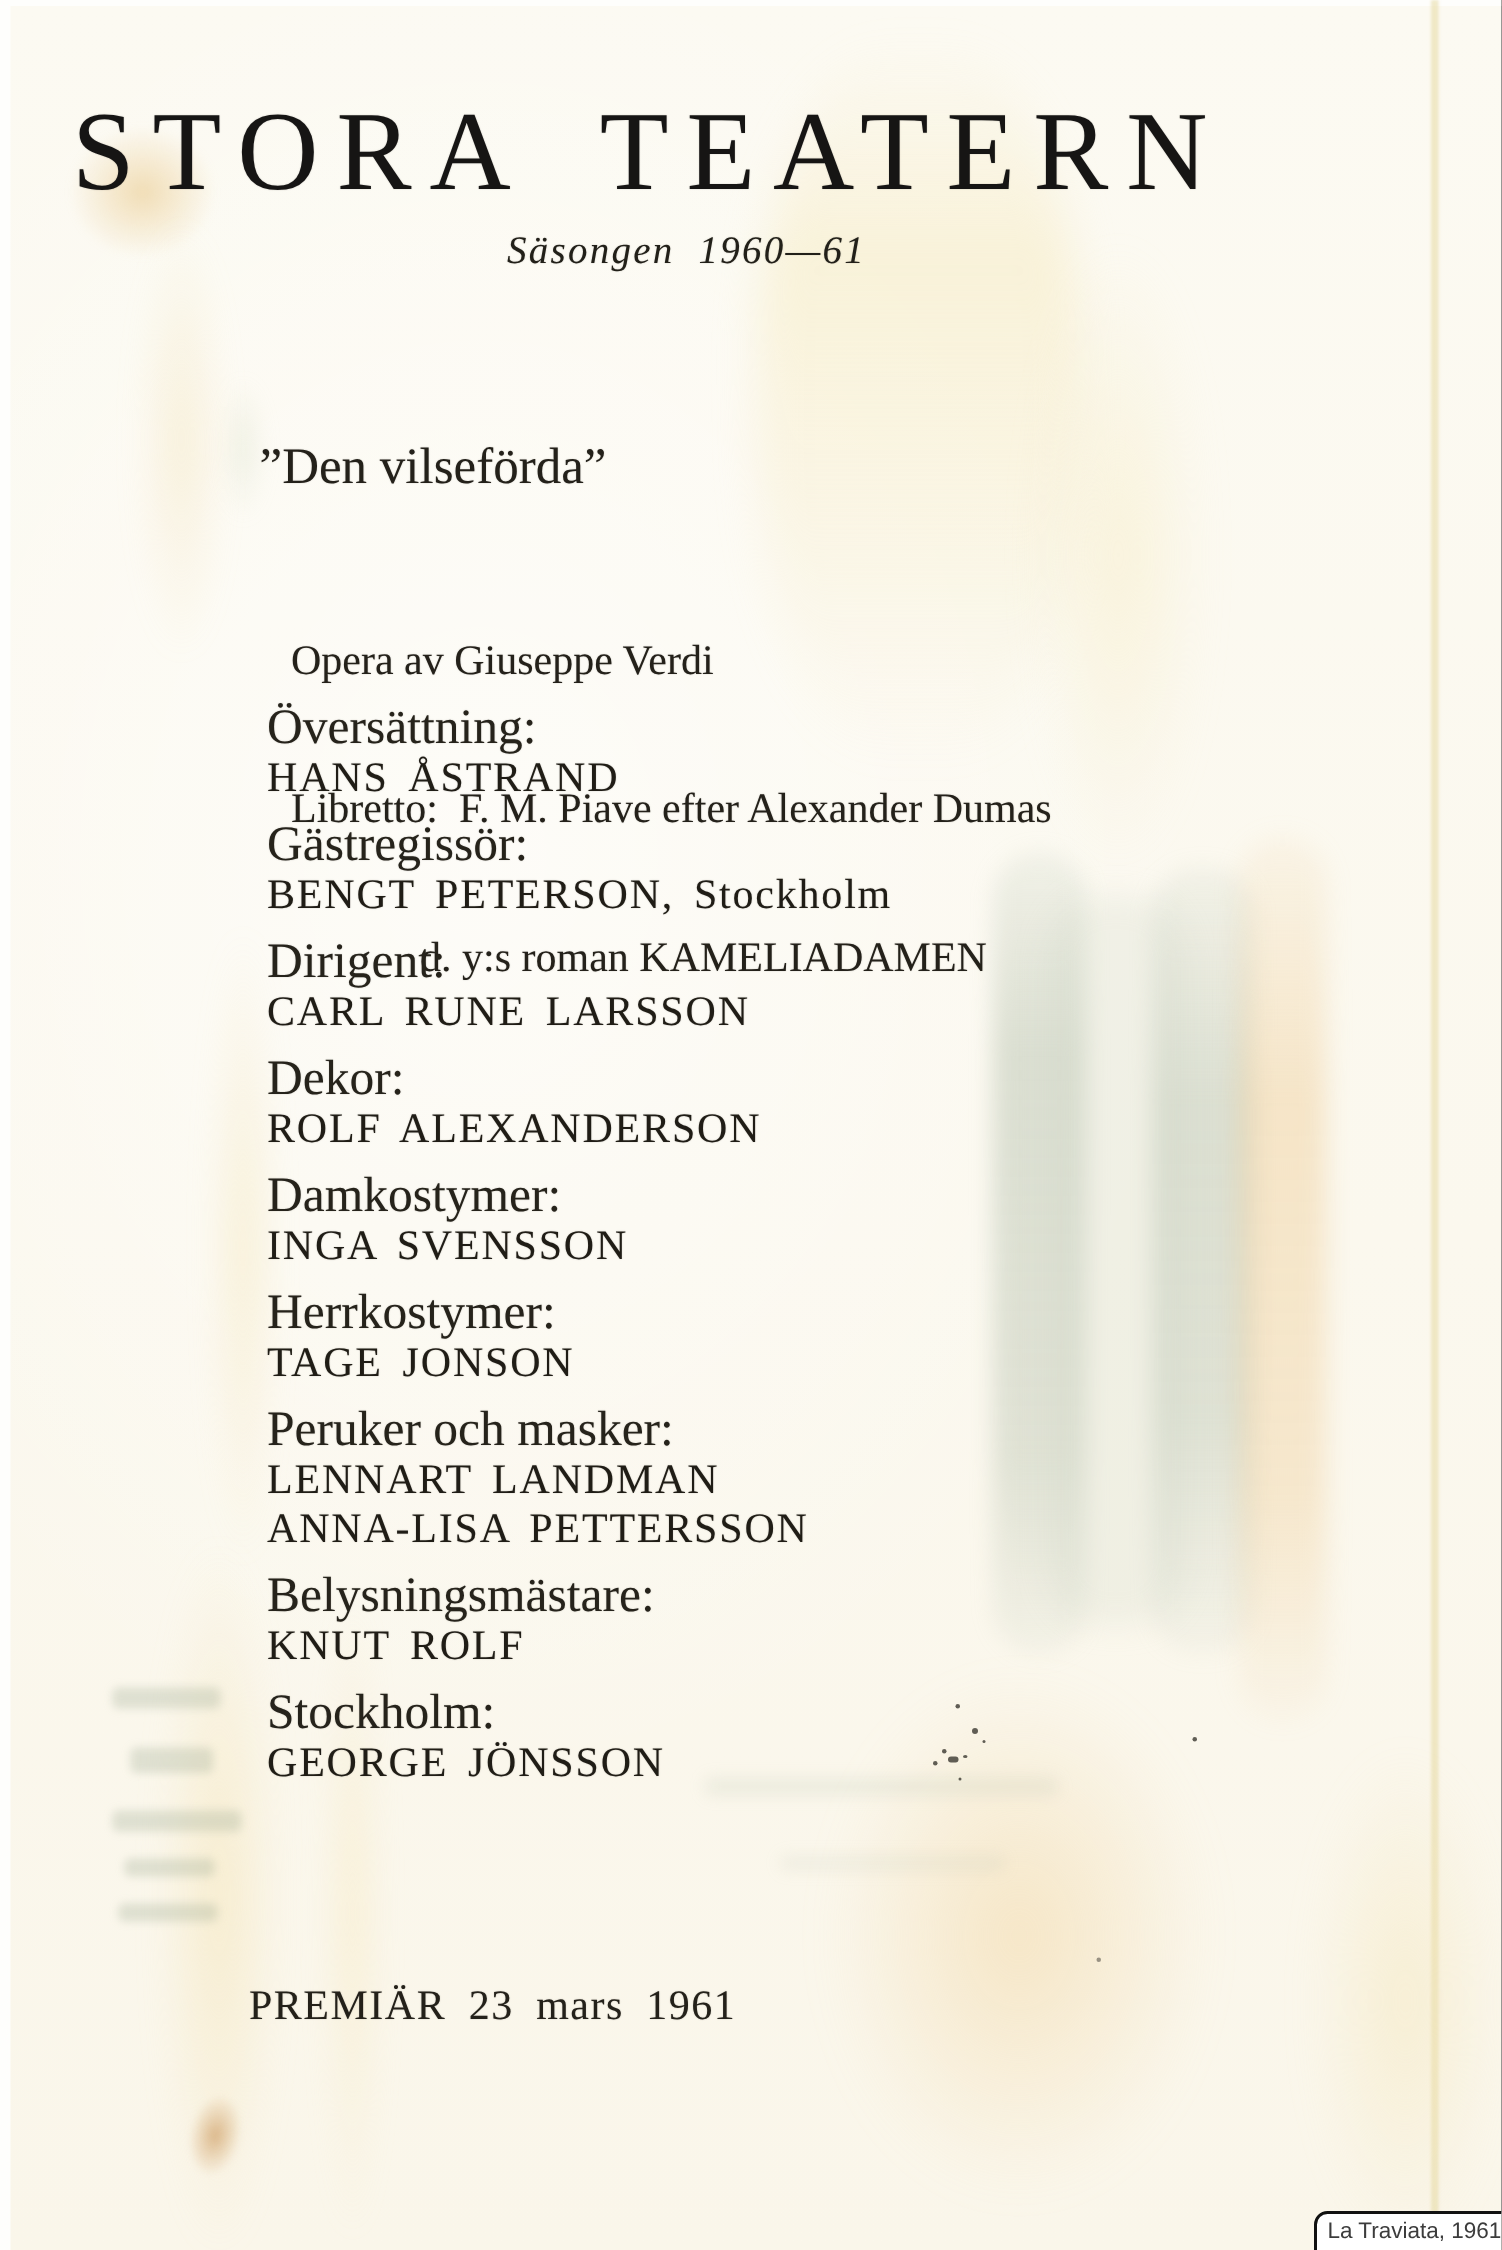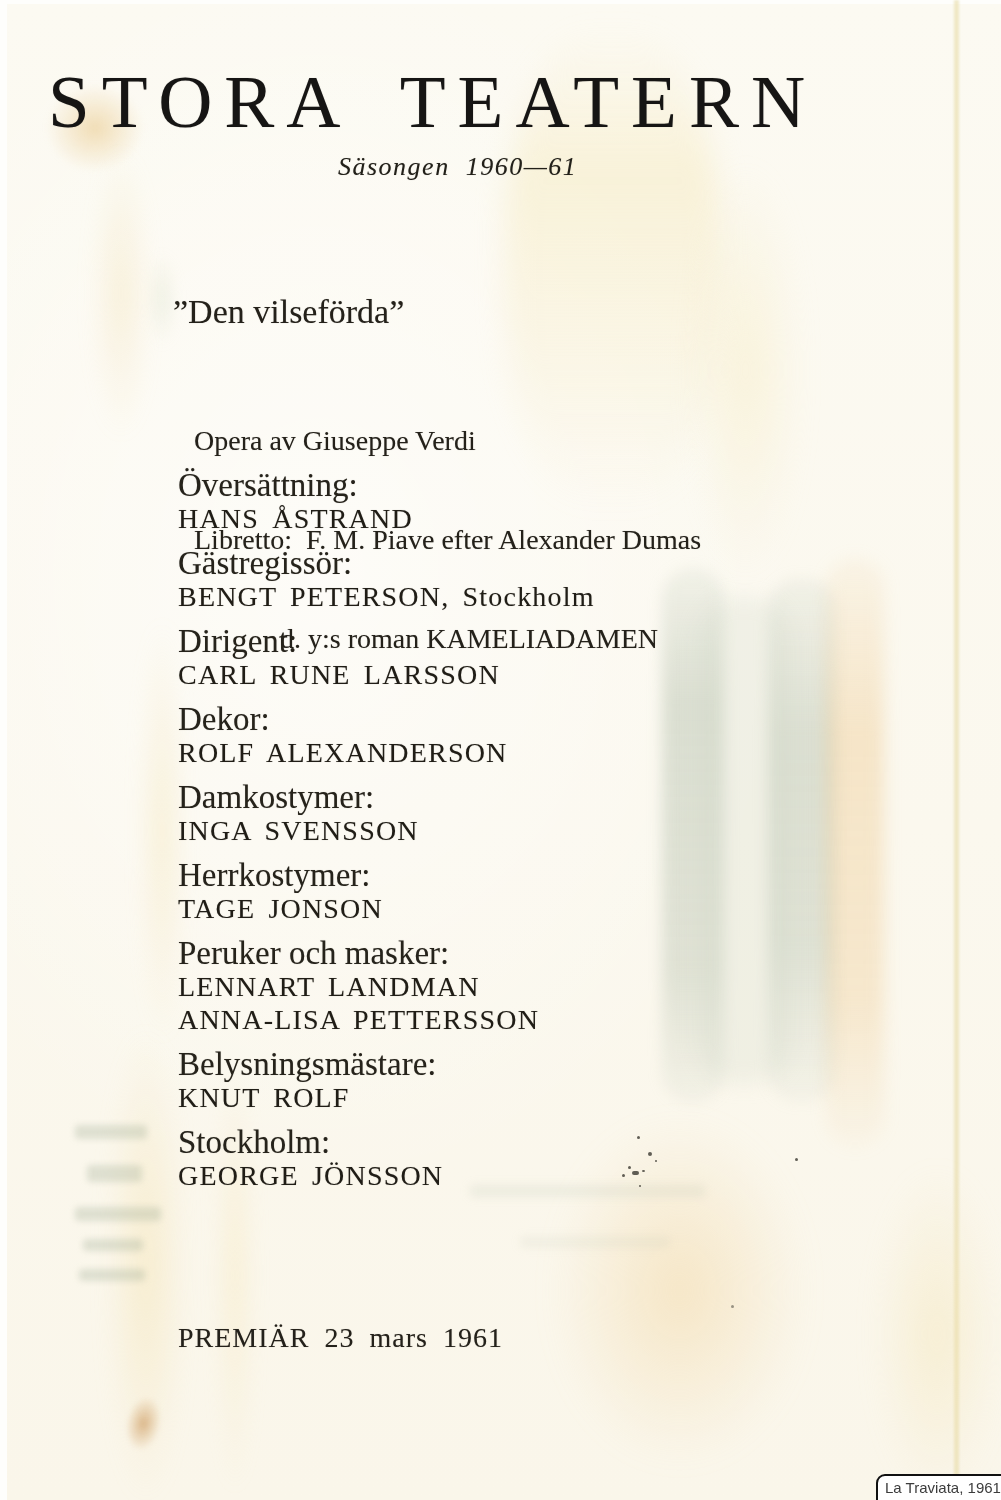--- a/index.html
+++ b/index.html
@@ -93,21 +93,21 @@
   .work{
     position:absolute;z-index:2;left:194px;top:358px;
     font-size:28px;line-height:33px;color:#24211a;white-space:pre-wrap;
   }
   .work .indent{padding-left:86px;}
   .credits{position:absolute;z-index:2;left:178px;top:469px;width:620px;}
   .credit{margin-bottom:12px;}
   .credit-role{font-size:33px;line-height:33px;color:#26231b;}
   .credit-name{font-size:28px;line-height:33px;letter-spacing:1.2px;word-spacing:5px;color:#201d16;}
   .premiere{
-    position:absolute;z-index:2;left:178px;top:1322px;
+    position:absolute;z-index:2;left:166px;top:1322px;
     font-size:28px;letter-spacing:1px;word-spacing:7px;color:#24211a;
   }
   .theater,.season,.prod-title,.prod-subtitle,.work,.credits,.premiere{
     text-shadow:0 0 1px rgba(30,28,24,.25);
   }
 
   
   .caption-box{
     position:absolute;z-index:3;left:876px;top:1474px;width:140px;height:34px;
     background:#ffffff;border:2px solid #111;border-radius:9px 0 0 0;

